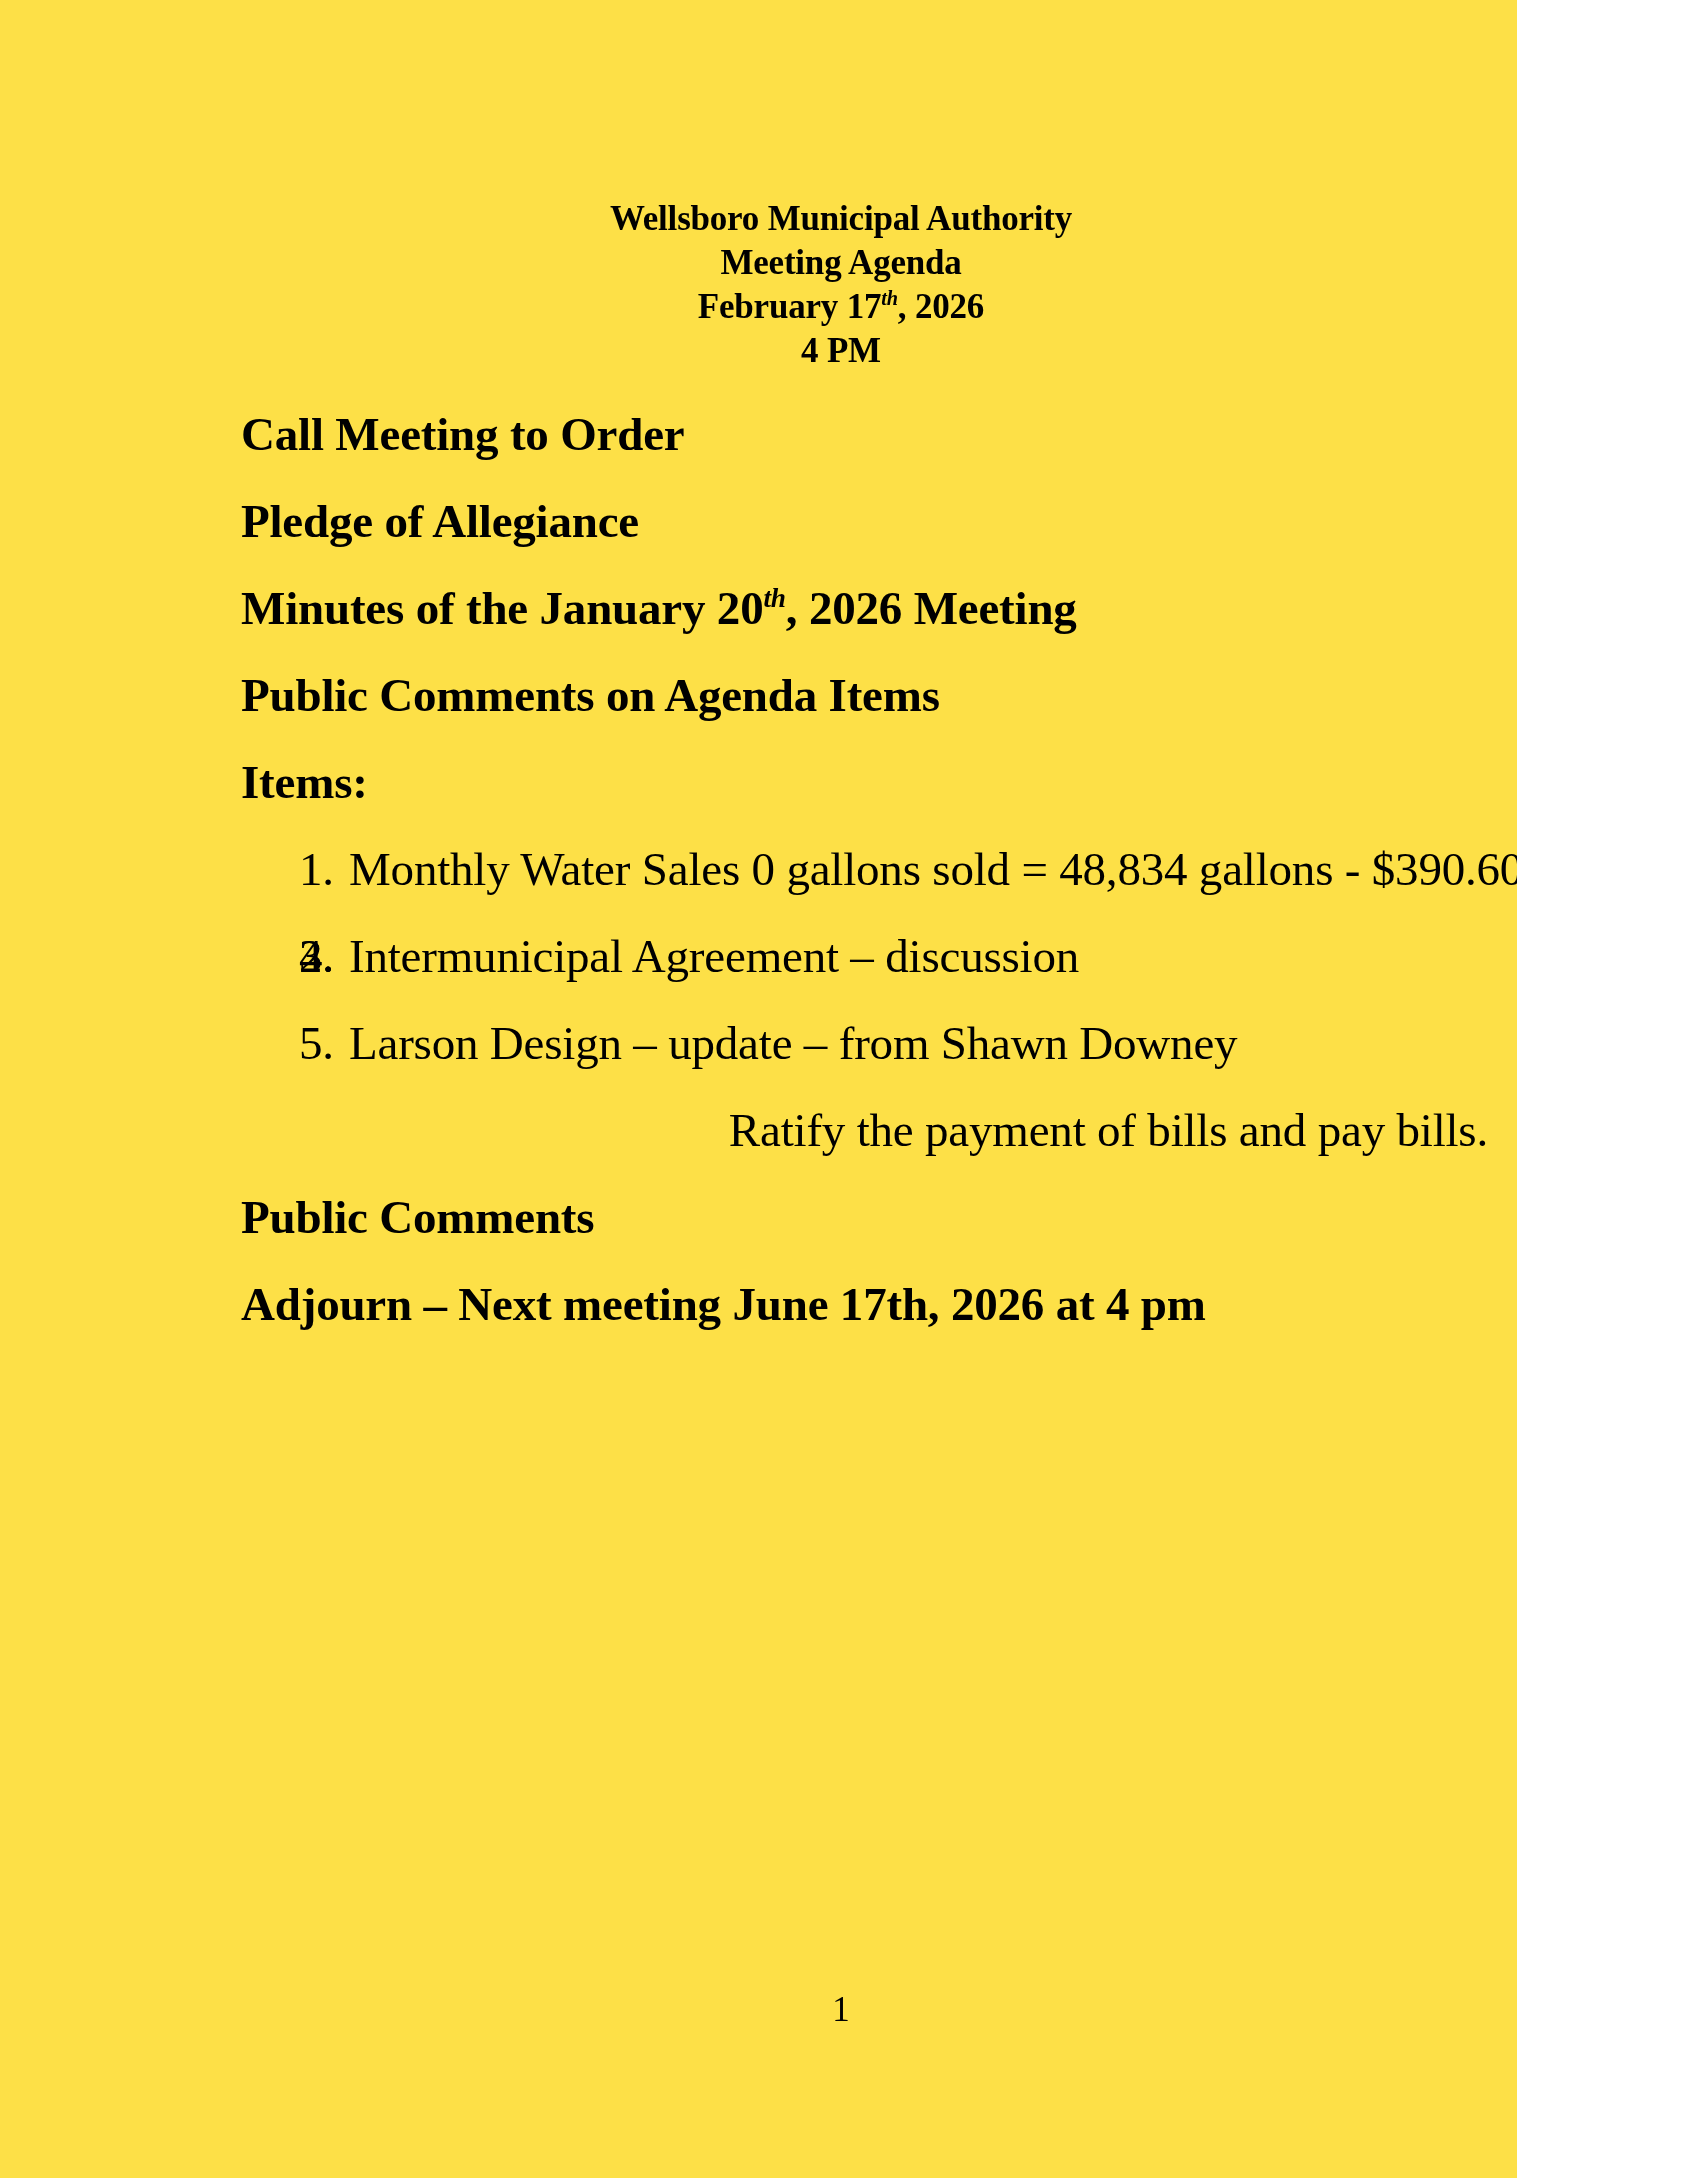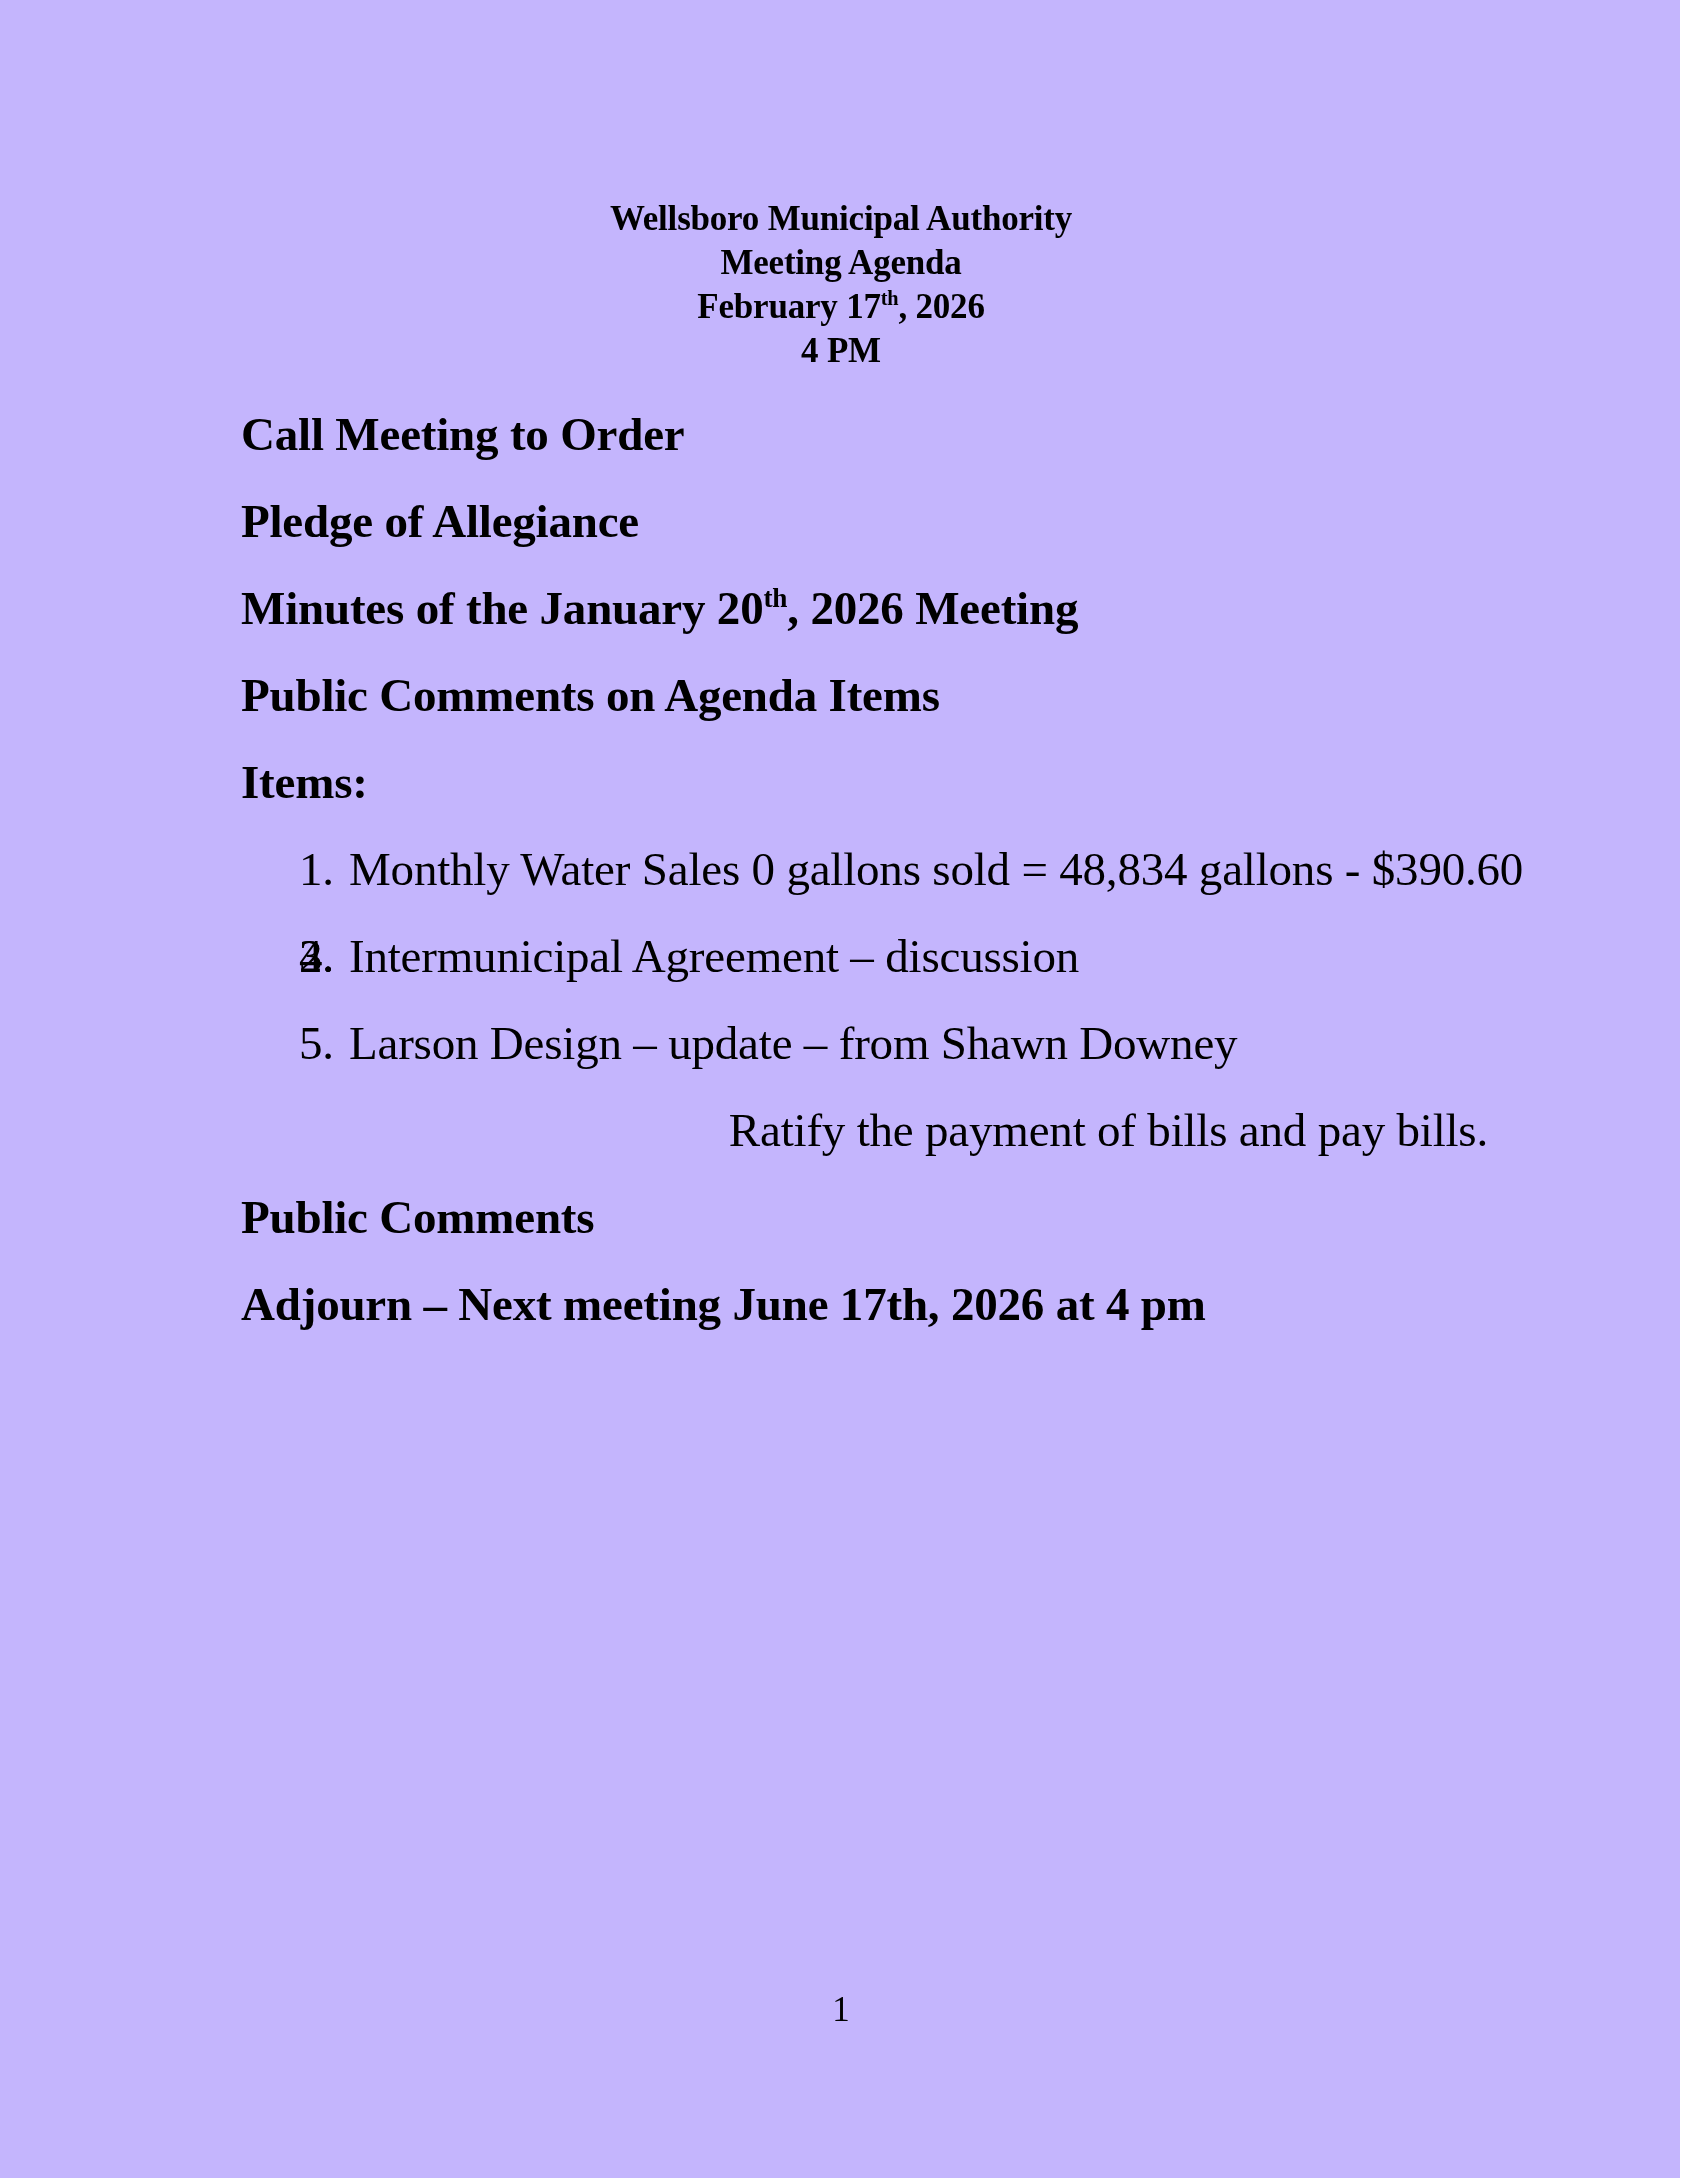--- a/index.html
+++ b/index.html
@@ -10,24 +10,25 @@
     width: 1683px;
     height: 2178px;
     background: #ffffff;
     position: relative;
     font-family: "Liberation Serif", "DejaVu Serif", serif;
     color: #000000;
   }
   .page {
     position: absolute;
     left: 0; top: 0;
-    width: 1680px;
+    width: 1505px;
     height: 2178px;
-    background: #c4b5fd;
+    background: #fde047;
     overflow: hidden;
+    padding-left: 12px;
   }
   .title-block {
     position: absolute;
     left: 241px;
     top: 197px;
     width: 1200px;
     text-align: center;
     font-weight: bold;
     font-size: 35px;
     line-height: 44px;
@@ -60,20 +61,21 @@
   }
   .list-number {
     position: absolute;
     left: 58px;
     top: 0;
   }
   sup {
     font-size: 0.58em;
     line-height: 0;
     vertical-align: super;
+    font-style: italic;
   }
   .page-number {
     position: absolute;
     left: 241px;
     top: 1988px;
     width: 1200px;
     text-align: center;
     font-size: 35px;
     line-height: 44px;
   }

